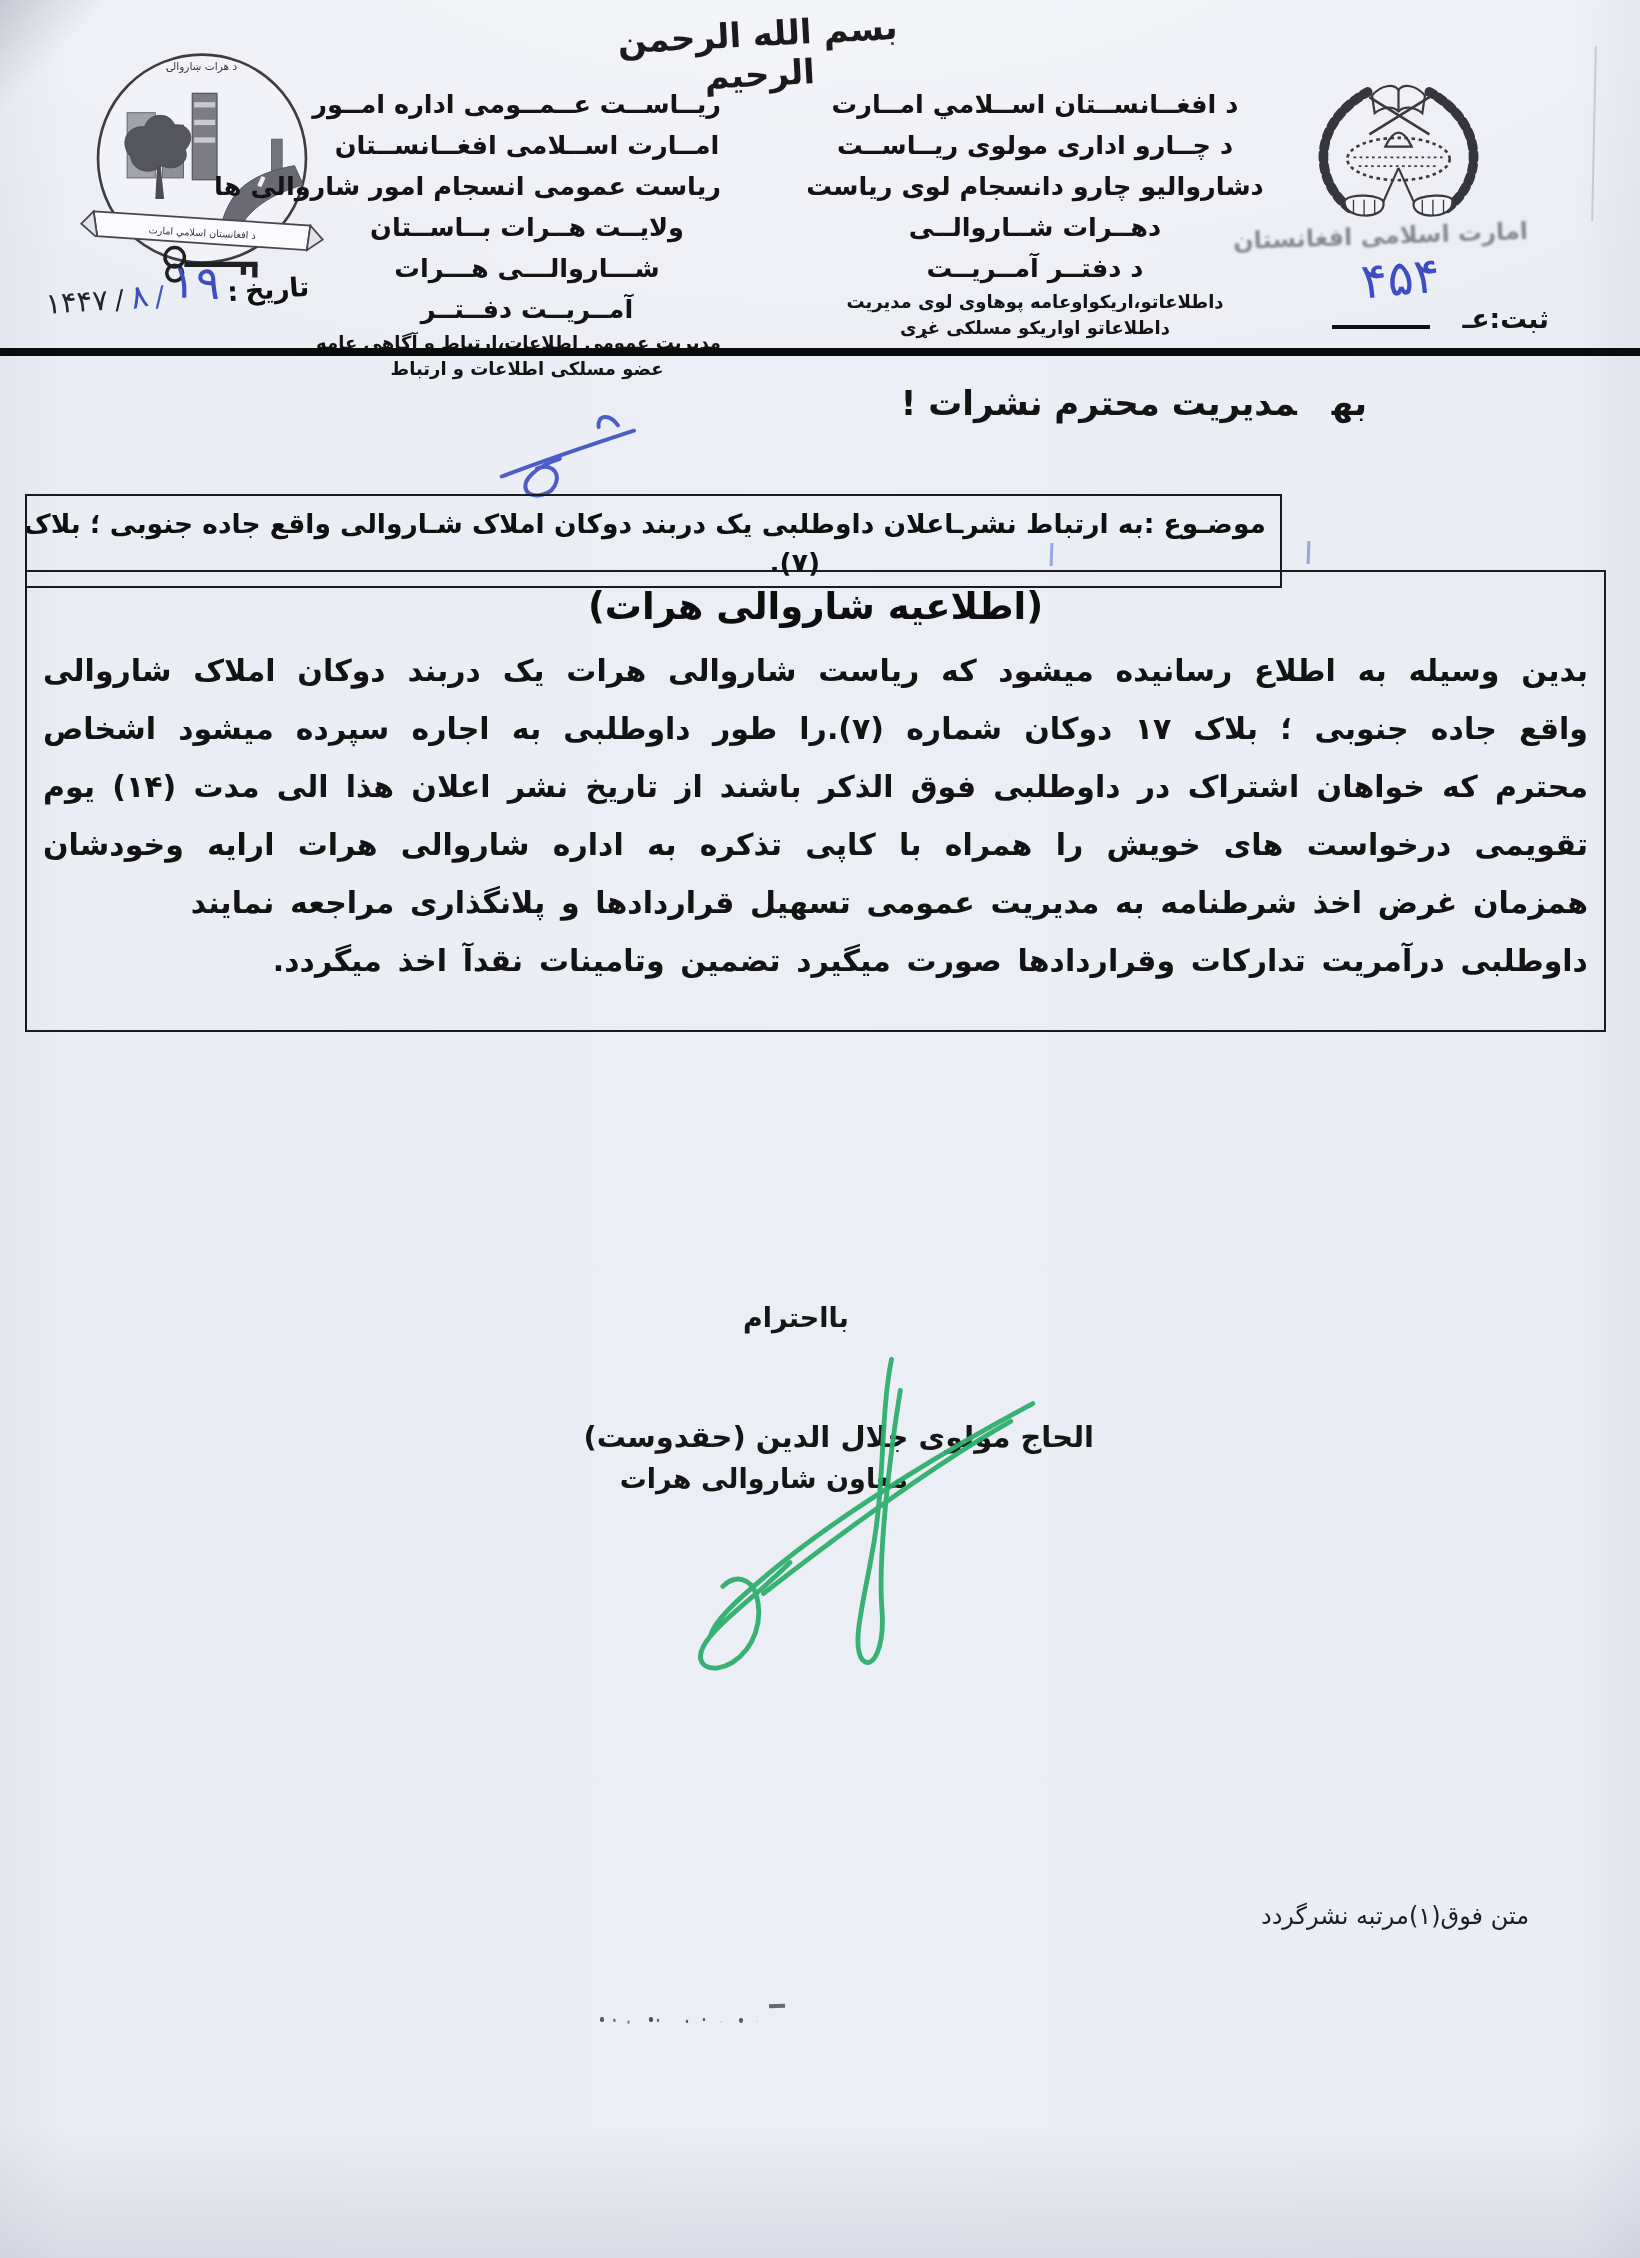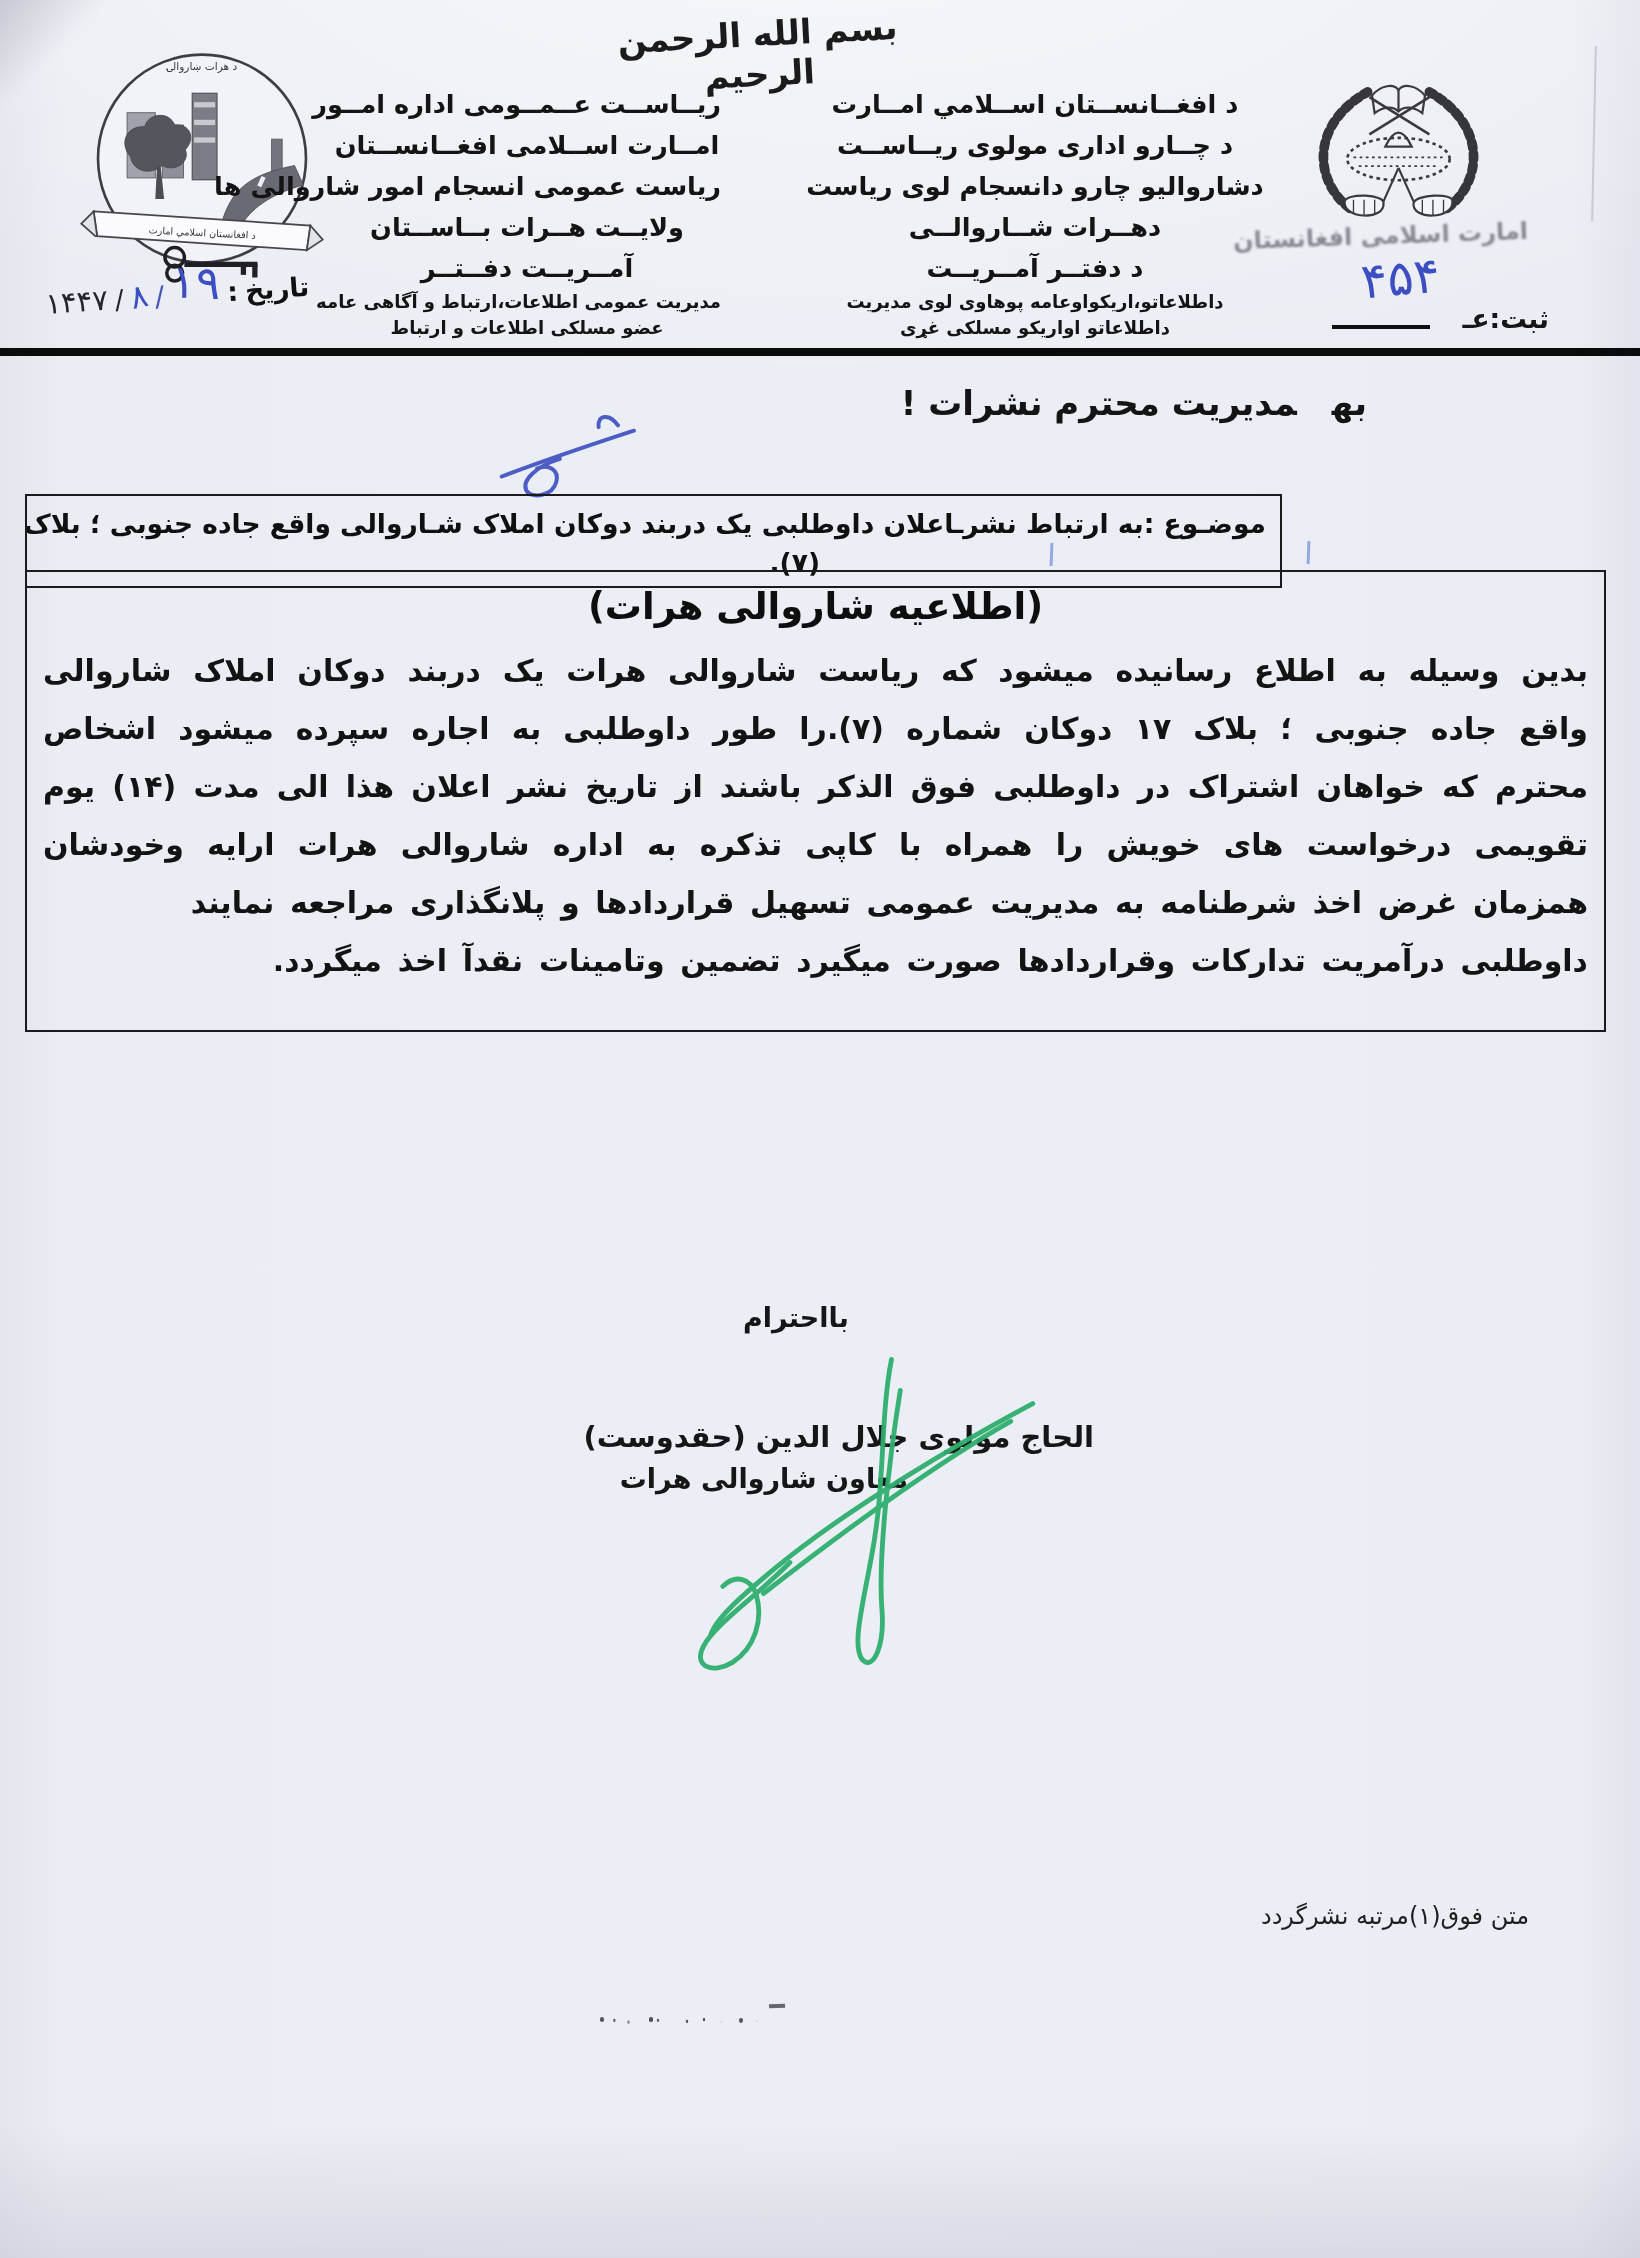--- a/index.html
+++ b/index.html
@@ -163,20 +163,21 @@
         <path d="M203,242 L203,257" stroke-width="6"></path>
       </g>
     </svg>
   </div>
 
   <div class="abs dari-col col ar">
     <div class="h-line">ریــاســت عــمــومی اداره امــور</div>
     <div class="h-line">امــارت اســلامی افغــانســتان</div>
     <div class="h-line">ریاست عمومی انسجام امور شاروالی ها</div>
     <div class="h-line">ولایــت هــرات بــاســتان</div>
+    <div class="h-line">شـــاروالـــی هـــرات</div>
     <div class="h-line">آمــریــت دفــتــر</div>
     <div class="h-small">مدیریت عمومی اطلاعات،ارتباط و آگاهی عامه</div>
     <div class="h-small">عضو مسلکی اطلاعات و ارتباط</div>
   </div>
 
   <div class="abs pashto-col col ar">
     <div class="h-line">د افغــانســتان اســلامي امــارت</div>
     <div class="h-line">د چــارو اداری مولوی ریــاســت</div>
     <div class="h-line">دشاروالیو چارو دانسجام لوی ریاست</div>
     <div class="h-line">دهــرات شــاروالــی</div>

